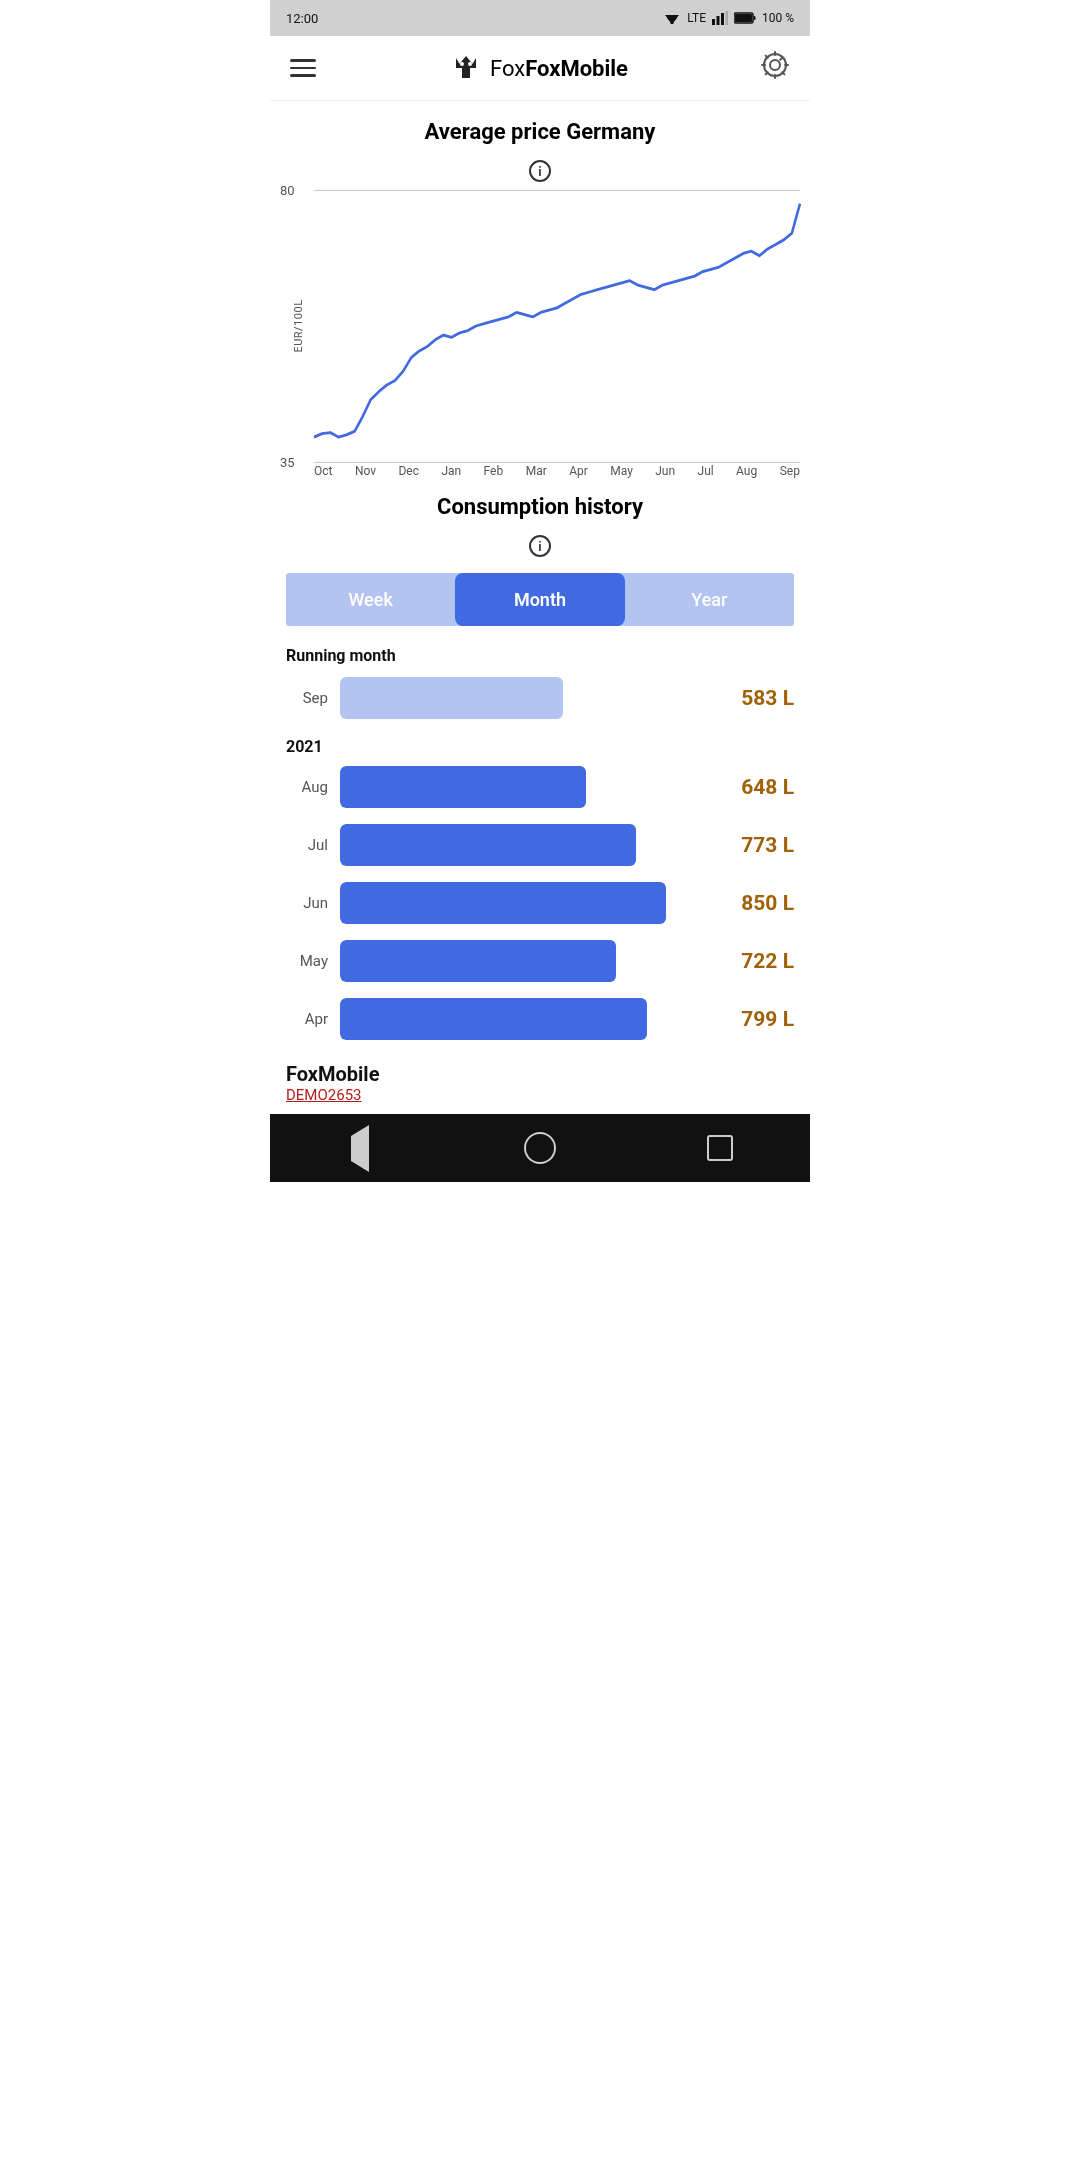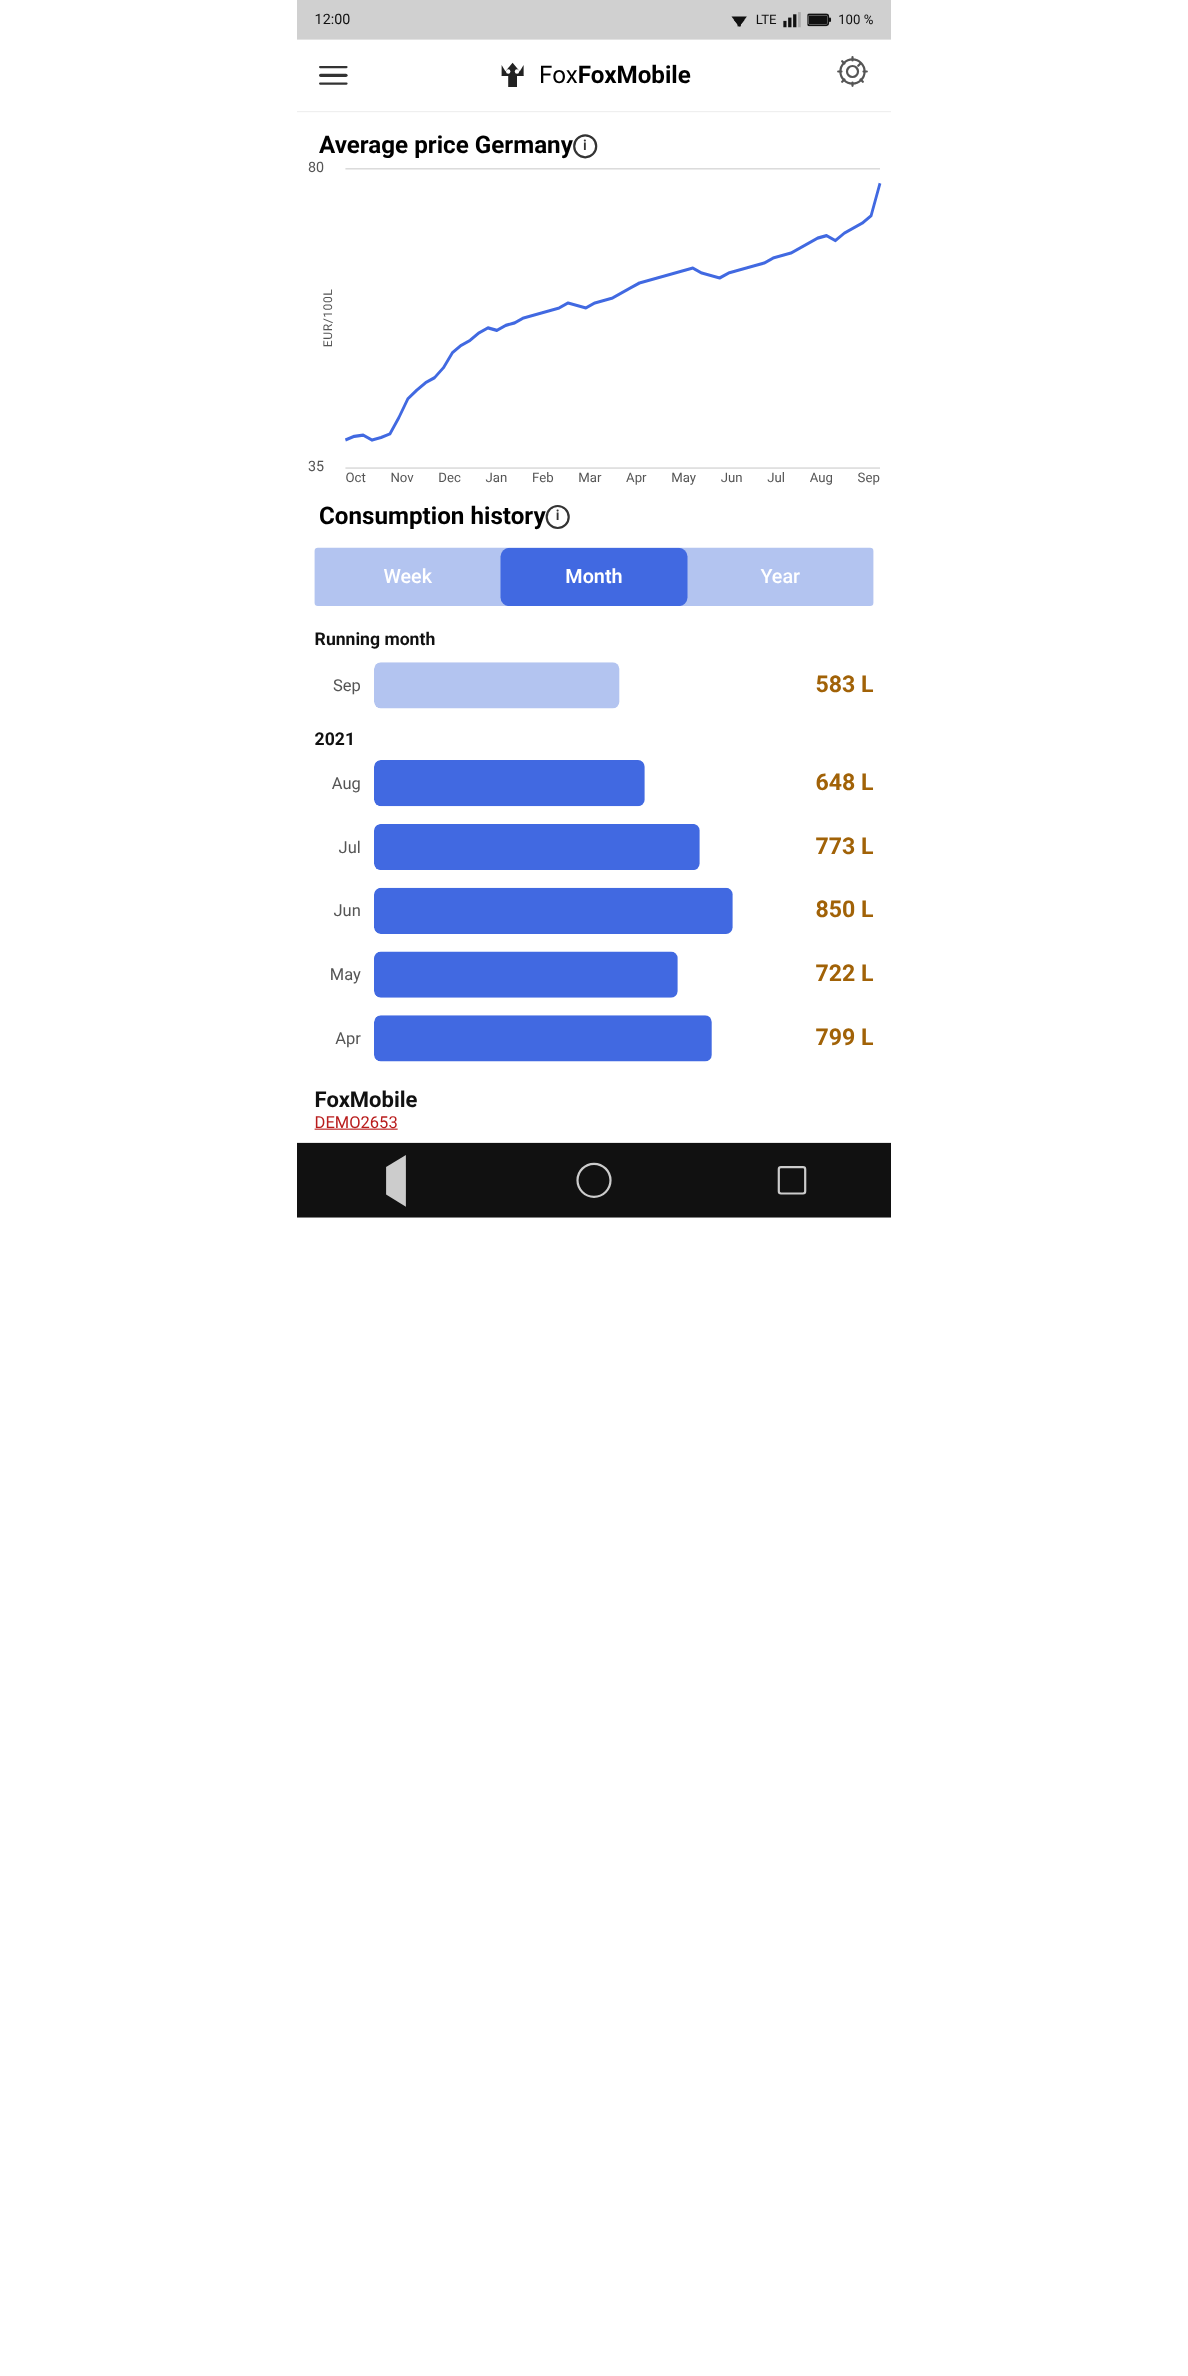--- a/index.html
+++ b/index.html
@@ -78,21 +78,23 @@
     }
 
     
     .section-title {
       text-align: center;
       font-size: 22px;
       font-weight: 700;
       padding: 18px 20px 4px;
       display: flex;
       align-items: center;
-      gap: 0;
+      justify-content: center;
+      gap: 16px;
+      flex-direction: column;
     }
     .info-icon {
       width: 22px;
       height: 22px;
       border: 2px solid #333;
       border-radius: 50%;
       display: inline-flex;
       align-items: center;
       justify-content: center;
       font-size: 13px;

